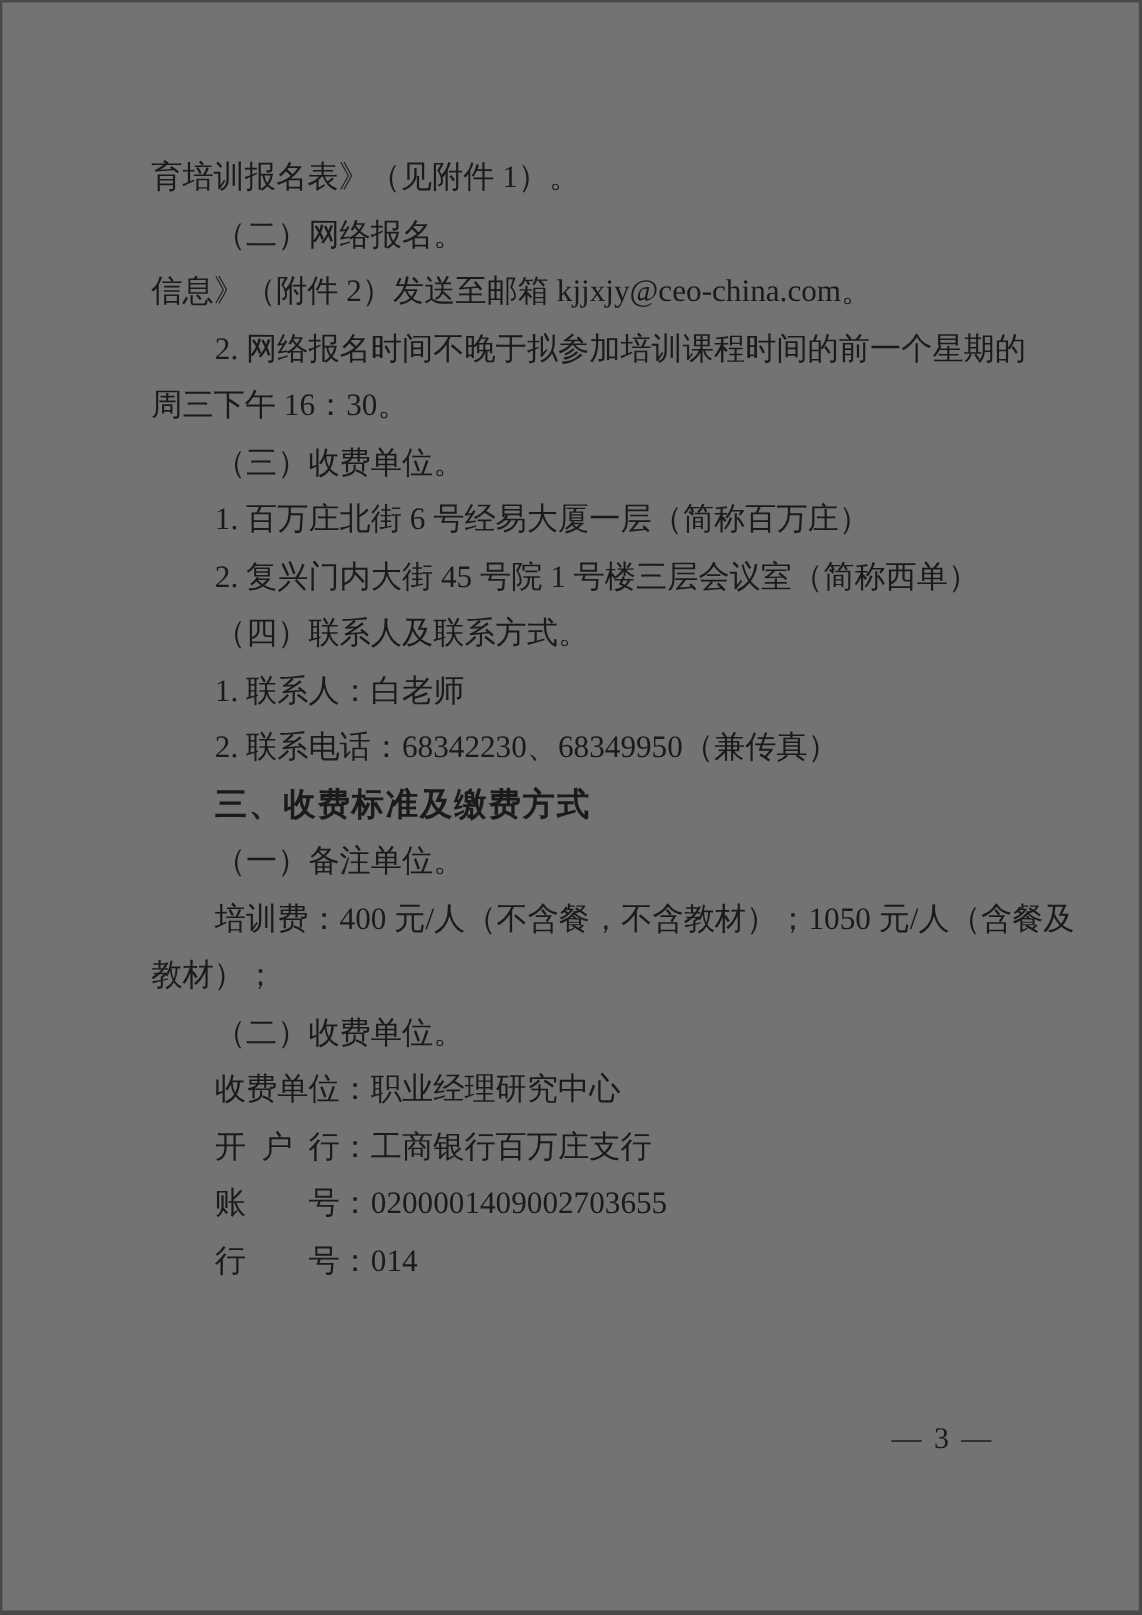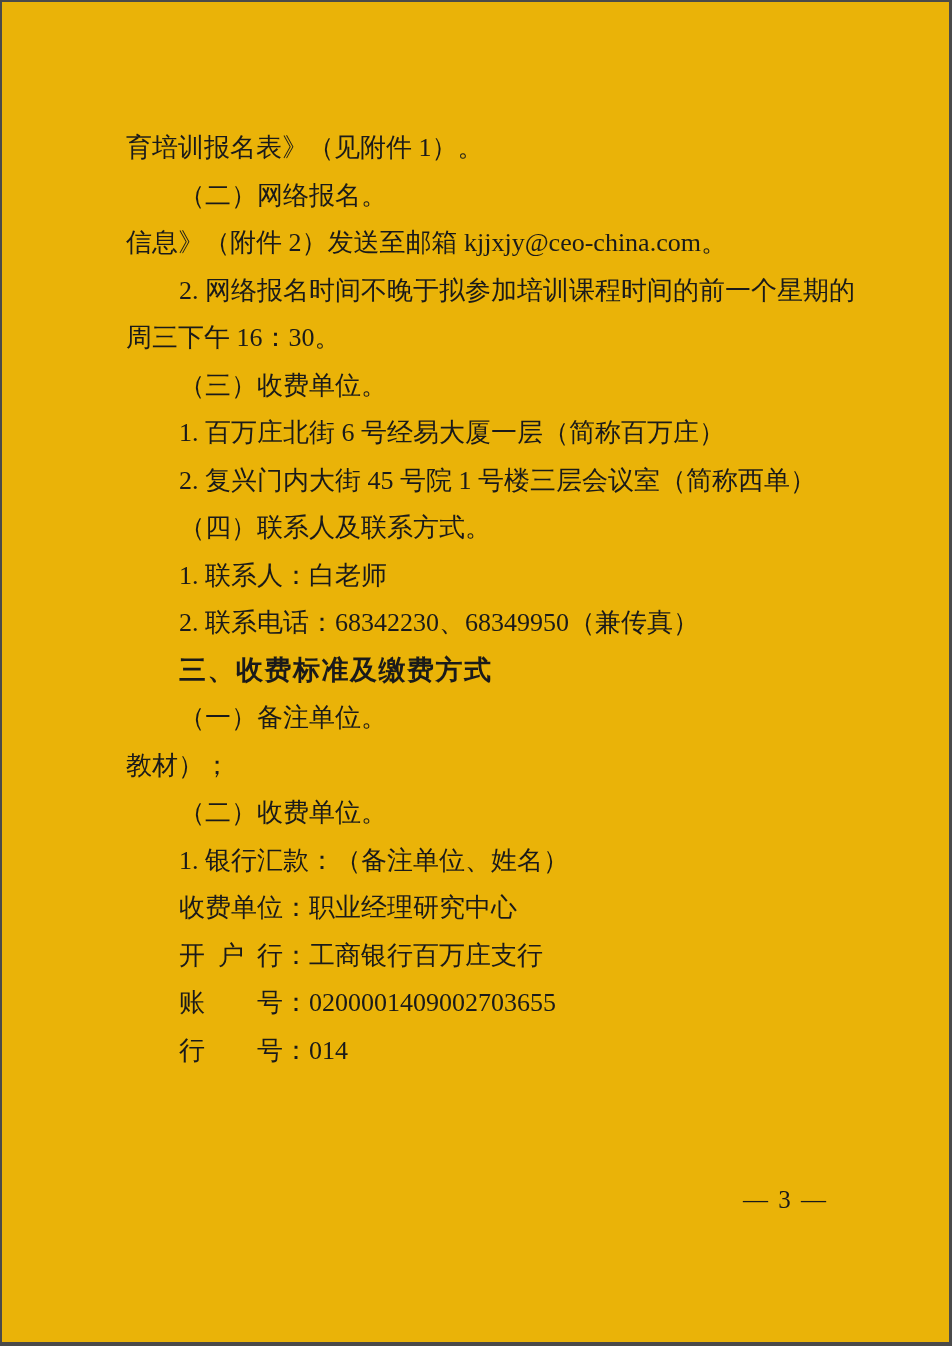--- a/index.html
+++ b/index.html
@@ -5,21 +5,21 @@
   html, body {
     margin: 0;
     padding: 0;
     background: #ffffff;
   }
   .page {
     position: relative;
     width: 952px;
     height: 1346px;
     box-sizing: border-box;
-    background: #eab308;
+    background: #737373;
     border-top: 2px solid #4a4a4a;
     border-left: 2px solid #4a4a4a;
     border-right: 3px solid #4a4a4a;
     border-bottom: 4px solid #4a4a4a;
     overflow: hidden;
   }
   .doc {
     position: absolute;
     left: 124px;
     top: 122px;
@@ -63,22 +63,22 @@
     <div class="line indent">2. 网络报名时间不晚于拟参加培训课程时间的前一个星期的</div>
     <div class="line">周三下午 16：30。</div>
     <div class="line indent">（三）收费单位。</div>
     <div class="line indent">1. 百万庄北街 6 号经易大厦一层（简称百万庄）</div>
     <div class="line indent">2. 复兴门内大街 45 号院 1 号楼三层会议室（简称西单）</div>
     <div class="line indent">（四）联系人及联系方式。</div>
     <div class="line indent">1. 联系人：白老师</div>
     <div class="line indent">2. 联系电话：68342230、68349950（兼传真）</div>
     <div class="line indent heading">三、收费标准及缴费方式</div>
     <div class="line indent">（一）备注单位。</div>
+    <div class="line indent">培训费：400 元/人（不含餐，不含教材）；1050 元/人（含餐及</div>
     <div class="line">教材）；</div>
     <div class="line indent">（二）收费单位。</div>
-    <div class="line indent">1. 银行汇款：（备注单位、姓名）</div>
     <div class="line indent">收费单位：职业经理研究中心</div>
     <div class="line indent">开 户 行：工商银行百万庄支行</div>
     <div class="line indent">账　　号：0200001409002703655</div>
     <div class="line indent">行　　号：014</div>
   </div>
   <div class="page-number">— 3 —</div>
 </div>
 
 </body></html>

